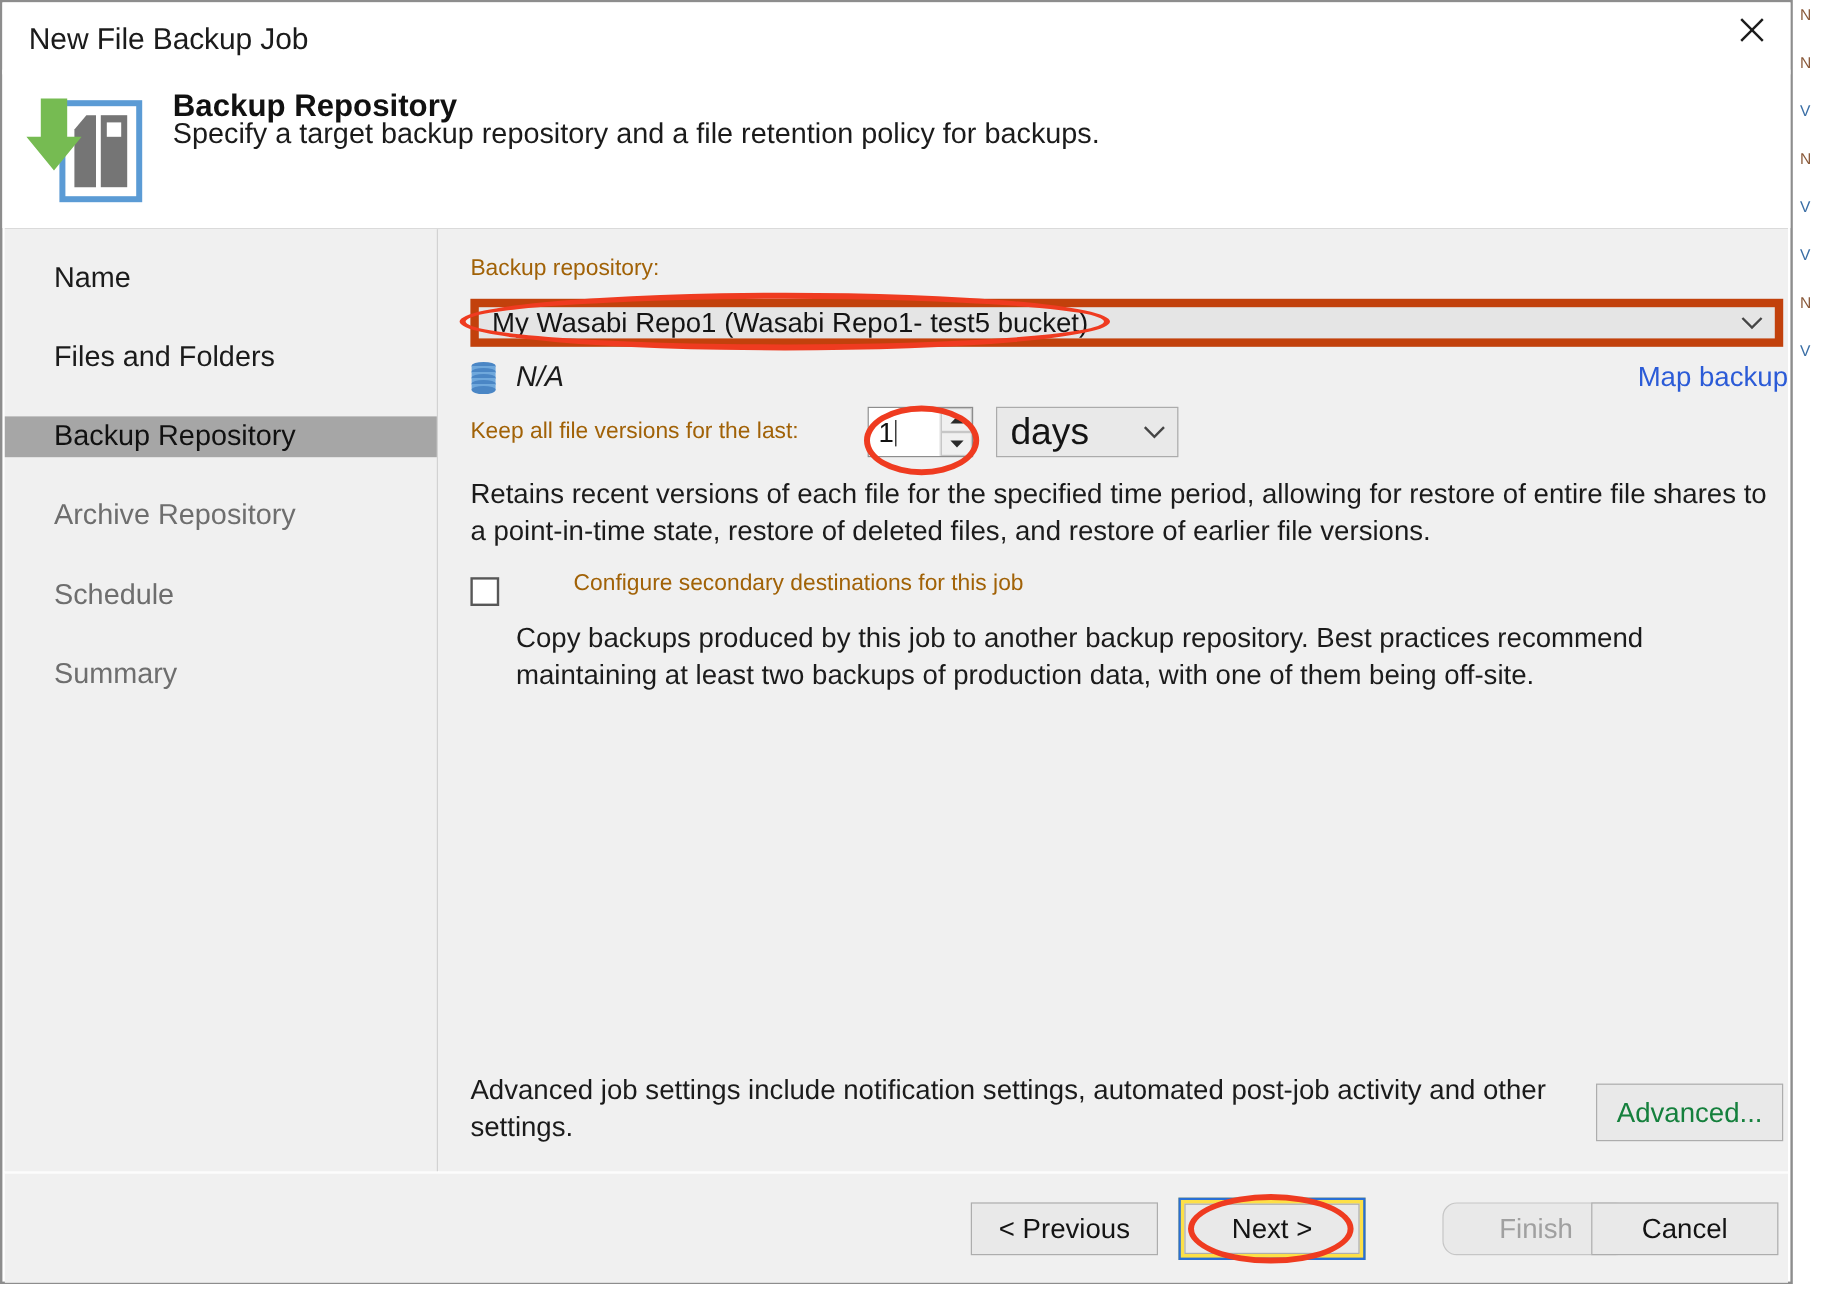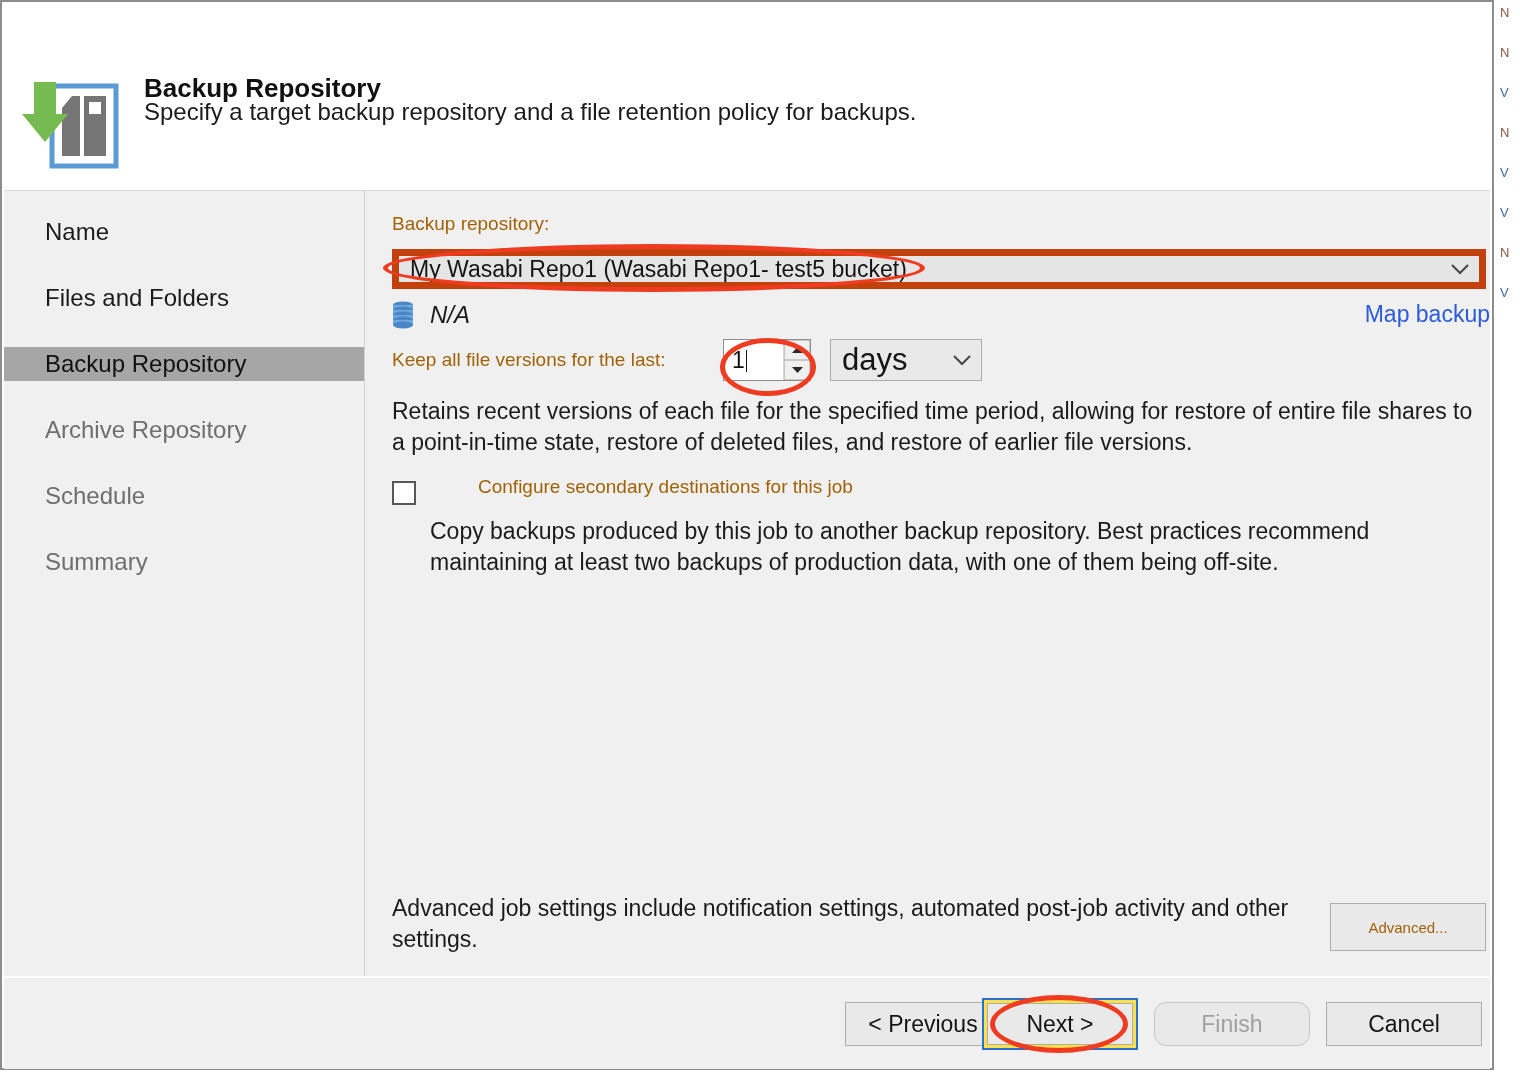--- a/index.html
+++ b/index.html
@@ -311,22 +311,22 @@
   #adv-desc { left: 26px; top: 702px; width: 920px; }
   #adv-btn {
     position: absolute;
     left: 964px;
     top: 712px;
     width: 156px;
     height: 48px;
     background: #e9e9e9;
     border: 1px solid #adadad;
     box-sizing: border-box;
-    font-size: 15px;
-    color: #a16207;
+    font-size: 23px;
+    color: #15803d;
     display: flex;
     align-items: center;
     justify-content: center;
     cursor: default;
   }
 
   
   #footer {
     position: absolute;
     left: 2px;
@@ -344,21 +344,21 @@
     border: 1px solid #adadad;
     box-sizing: border-box;
     font-size: 23px;
     color: #141414;
     display: flex;
     align-items: center;
     justify-content: center;
     cursor: default;
   }
   .fbtn.disabled { color: #a0a0a0; background: #e9e9e9; border-color: #c6c6c6; }
-  #btn-prev { left: 805px; width: 156px; margin-left: 36px; }
+  #btn-prev { left: 805px; width: 156px; }
   #btn-next-wrap {
     position: absolute;
     left: 978px;
     top: 20px;
     width: 156px;
     height: 52px;
     border: 2px solid #2a6fd4;
     box-sizing: border-box;
     background: #fde047;
     display: flex;
@@ -371,21 +371,21 @@
     background: #e9e9e9;
     border: 1px solid #adadad;
     box-sizing: border-box;
     font-size: 23px;
     color: #141414;
     display: flex;
     align-items: center;
     justify-content: center;
     cursor: default;
   }
-  #btn-finish { left: 1150px; width: 156px; border-radius: 12px; }
+  #btn-finish { left: 1198px; width: 156px; border-radius: 12px; }
   #btn-cancel { left: 1322px; width: 156px; }
 
   
   .anno {
     position: absolute;
     border: 5px solid #ef3b20;
     border-radius: 50%;
     pointer-events: none;
     box-sizing: border-box;
   }
@@ -402,20 +402,29 @@
   <div class="frag" style="top:86px;color:#3a6ea5">V</div>
   <div class="frag" style="top:126px">N</div>
   <div class="frag" style="top:166px;color:#3a6ea5">V</div>
   <div class="frag" style="top:206px;color:#3a6ea5">V</div>
   <div class="frag" style="top:246px">N</div>
   <div class="frag" style="top:286px;color:#3a6ea5">V</div>
 </div>
 
 <div id="dialog">
 
+  <div id="titlebar">
+    <div id="title-text">New File Backup Job</div>
+    <div id="close-btn">
+      <svg width="26" height="26" viewBox="0 0 26 26" aria-hidden="true">
+        <line x1="4" y1="4" x2="22" y2="22" stroke="#1b1b1b" stroke-width="2"></line>
+        <line x1="22" y1="4" x2="4" y2="22" stroke="#1b1b1b" stroke-width="2"></line>
+      </svg>
+    </div>
+  </div>
 
   <div id="header">
     <div id="header-icon">
       <svg width="110" height="104" viewBox="0 0 110 104" aria-hidden="true">
 
         <rect x="36" y="18" width="64" height="80" fill="#ffffff" stroke="#5b9bd5" stroke-width="5"></rect>
 
         <path d="M46 40 L46 88 L64 88 L64 28 L56 28 Z" fill="#757575"></path>
         <rect x="68" y="28" width="22" height="60" fill="#757575"></rect>
         <rect x="73" y="34" width="12" height="12" fill="#ffffff"></rect>

